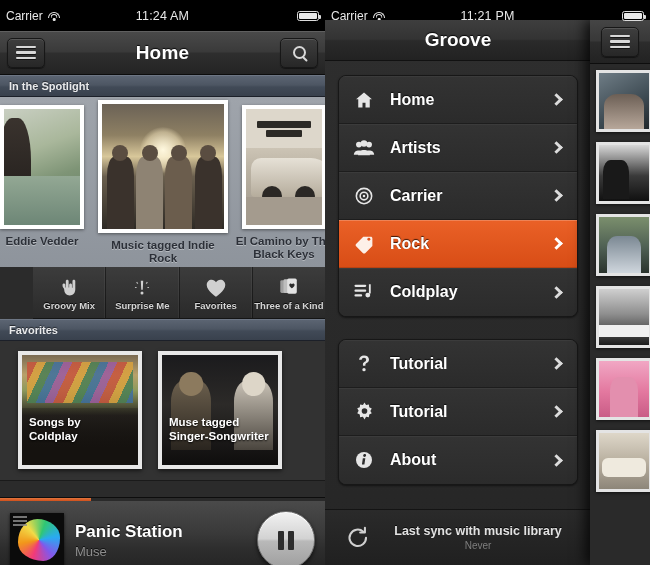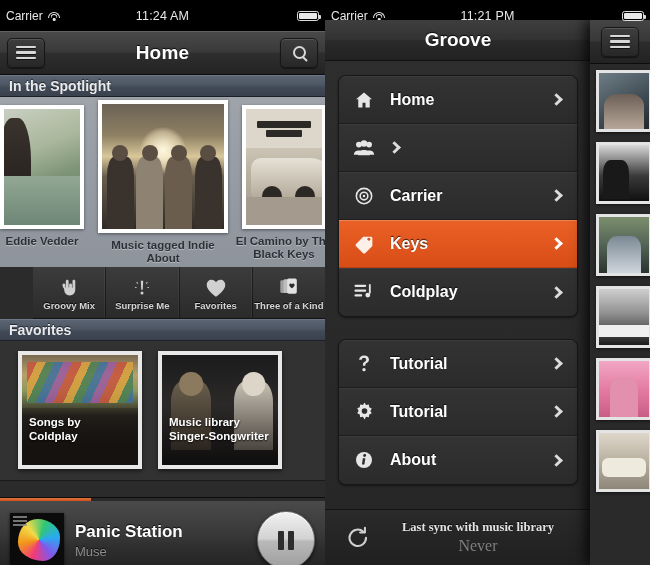--- a/index.html
+++ b/index.html
@@ -51,21 +51,21 @@
   .hb { width:20px; height:2.5px; background:#d8d8d8; border-radius:1px;
         box-shadow:0 1px 0 rgba(0,0,0,.6); }
   .mag { width:13px; height:13px; border:2.2px solid #d8d8d8; border-radius:50%; position:relative; }
   .mag::after { content:""; position:absolute; width:2.4px; height:6px; background:#d8d8d8;
                 right:-3px; bottom:-4.5px; transform:rotate(-45deg); border-radius:1px; }
 
   
   .sect {
     height:22px; display:flex; align-items:center; padding:0 9px;
     background:linear-gradient(to bottom,#5b6472 0%,#4d5663 45%,#414a57 55%,#39414d 100%);
-    color:#e9eaec; font-size:14px; font-weight:bold;
+    color:#e9eaec; font-size:11px; font-weight:bold;
     text-shadow:0 -1px 1px rgba(0,0,0,.6);
     border-top:1px solid #6d7684; border-bottom:1px solid #1c2029;
   }
 
   
   .spotlight {
     height:170px; position:relative; overflow:hidden;
     background:linear-gradient(to bottom,#9fa4ab,#8e949c);
   }
   .sp-track { display:flex; align-items:flex-start; height:100%; gap:14px; padding-left:0; }
@@ -185,23 +185,23 @@
   .menu-row.active { background:linear-gradient(to bottom,#ea6127,#d84d16);
      box-shadow:inset 0 1px 0 rgba(255,255,255,.22); border-bottom-color:#b94212; }
   .m-ico { width:24px; display:flex; align-items:center; justify-content:center; color:#e6e6e6; }
   .m-lbl { flex:1; color:#fff; font-size:16px; font-weight:bold; text-shadow:0 -1px 1px rgba(0,0,0,.75); }
   .chev { width:9px; height:9px; border-right:3px solid #dcdcdc; border-bottom:3px solid #dcdcdc;
      transform:rotate(-45deg); margin-right:3px; }
   .menu-row.active .chev { border-color:#fff; }
   .sync { height:56px; display:flex; align-items:center; gap:14px; padding:0 20px;
      background:linear-gradient(to bottom,#2a2a2a,#202020); border-top:1px solid #141414; }
   .sync-ico { width:26px; height:26px; color:#d0d0d0; flex:0 0 auto; }
-  .sync-txt { flex:1; text-align:center;font-family:Liberation Serif, serif; }
+  .sync-txt { flex:1; text-align:center; }
   .sync-l1 { color:#e2e2e2; font-size:12.5px; font-weight:bold; text-shadow:0 -1px 0 rgba(0,0,0,.8); }
-  .sync-l2 { color:#7e7e7e; font-size:16px; margin-top:2px; }
+  .sync-l2 { color:#7e7e7e; font-size:10px; margin-top:2px; }
 
   
   .pane { position:absolute; right:0; top:20px; bottom:0; width:60px;
      background:#2a2a2a; box-shadow:-5px 0 12px rgba(0,0,0,.75); overflow:hidden; }
   .pane-nav { height:44px; display:flex; align-items:center; justify-content:center;
      background:linear-gradient(to bottom,#454545 0%,#383838 48%,#2c2c2c 52%,#222 100%);
      border-bottom:1px solid #0d0d0d; }
   .pane-list { padding:6px 0 0 0; display:flex; flex-direction:column; gap:10px; }
   .pane-thumb { width:56px; height:62px; margin-left:6px; background:#e4e4e4; padding:3px;
      box-shadow:0 1px 3px rgba(0,0,0,.6); }
@@ -273,21 +273,21 @@
         </div>
         <div class="sp-card big">
           <div class="sp-art">
             <div class="sp-inner art-indie">
               <span class="fig f1"></span>
                 <span class="fig f2"></span>
                 <span class="fig f3"></span>
                 <span class="fig f4"></span>
             </div>
           </div>
-          <div class="sp-label">Music tagged Indie About</div>
+          <div class="sp-label">Music tagged Indie Rock</div>
         </div>
         <div class="sp-card small">
           <div class="sp-art">
             <div class="sp-inner art-camino">
               <div class="sky">
                   <div class="bar" style="width:70%"></div>
                   <div class="bar" style="width:48%"></div>
                 </div>
               <div class="van"></div>
                 <div class="road"></div>
@@ -348,21 +348,21 @@
             </div>
           <div class="fav-cap">Songs by Coldplay</div>
         </div>
       </div>
       <div class="fav-card">
         <div class="fav-inner">
           <div class="art-singer">
               <span class="l1"></span>
               <span class="l2"></span>
             </div>
-          <div class="fav-cap" style="white-space:pre-line">Music library
+          <div class="fav-cap" style="white-space:pre-line">Muse tagged
 Singer-Songwriter</div>
         </div>
       </div>
     </div>
 
     <div class="npwrap">
       <div class="progress">
         <i id="np-progress" style="width: 28%;"></i>
       </div>
       <div class="np">
@@ -422,41 +422,42 @@
             <span class="m-ico">
               <svg width="22" height="20" viewBox="0 0 26 22" fill="#e6e6e6">
                 <circle cx="7" cy="7" r="3.4"></circle>
                   <circle cx="19" cy="7" r="3.4"></circle>
                   <circle cx="13" cy="5.6" r="3.9"></circle>
                 <path d="M1 19c0-3.2 2.7-5 6-5s6 1.8 6 5z"></path>
                   <path d="M13 19c0-3.2 2.7-5 6-5s6 1.8 6 5z"></path>
                 <path d="M6 19.5c0-3.8 3.1-6 7-6s7 2.2 7 6z"></path>
               </svg>
             </span>
+            <span class="m-lbl">Artists</span>
             <span class="chev"></span>
           </div>
           <div class="menu-row">
             <span class="m-ico">
               <svg width="20" height="20" viewBox="0 0 24 24" fill="none" stroke="#e6e6e6" stroke-width="1.9">
                 <circle cx="12" cy="12" r="9.2"></circle>
                   <circle cx="12" cy="12" r="4.6"></circle>
                 <circle cx="12" cy="12" r="1.5" fill="#e6e6e6" stroke="none"></circle>
               </svg>
             </span>
             <span class="m-lbl">Carrier</span>
             <span class="chev"></span>
           </div>
           <div class="menu-row active">
             <span class="m-ico">
               <svg width="21" height="21" viewBox="0 0 24 24" fill="#fdf0e8">
                 <path d="M2.4 12.6l8.2-8.2h8.6c1 0 1.8.8 1.8 1.8v8.6l-8.2 8.2c-.7.7-1.8.7-2.5 0l-7.9-7.9c-.7-.7-.7-1.8 0-2.5z"></path>
                 <circle cx="17" cy="7.2" r="1.7" fill="#df5520"></circle>
               </svg>
             </span>
-            <span class="m-lbl">Keys</span>
+            <span class="m-lbl">Rock</span>
             <span class="chev"></span>
           </div>
           <div class="menu-row">
             <span class="m-ico">
               <svg width="22" height="20" viewBox="0 0 24 22" fill="#e6e6e6">
                 <rect x="1.5" y="3" width="13" height="2.4" rx="1.2"></rect>
                 <rect x="1.5" y="8.3" width="13" height="2.4" rx="1.2"></rect>
                 <rect x="1.5" y="13.6" width="8.5" height="2.4" rx="1.2"></rect>
                 <path d="M17.4 2.6h2v10.1h-2z"></path>
                   <circle cx="16.2" cy="14.4" r="2.7"></circle>

